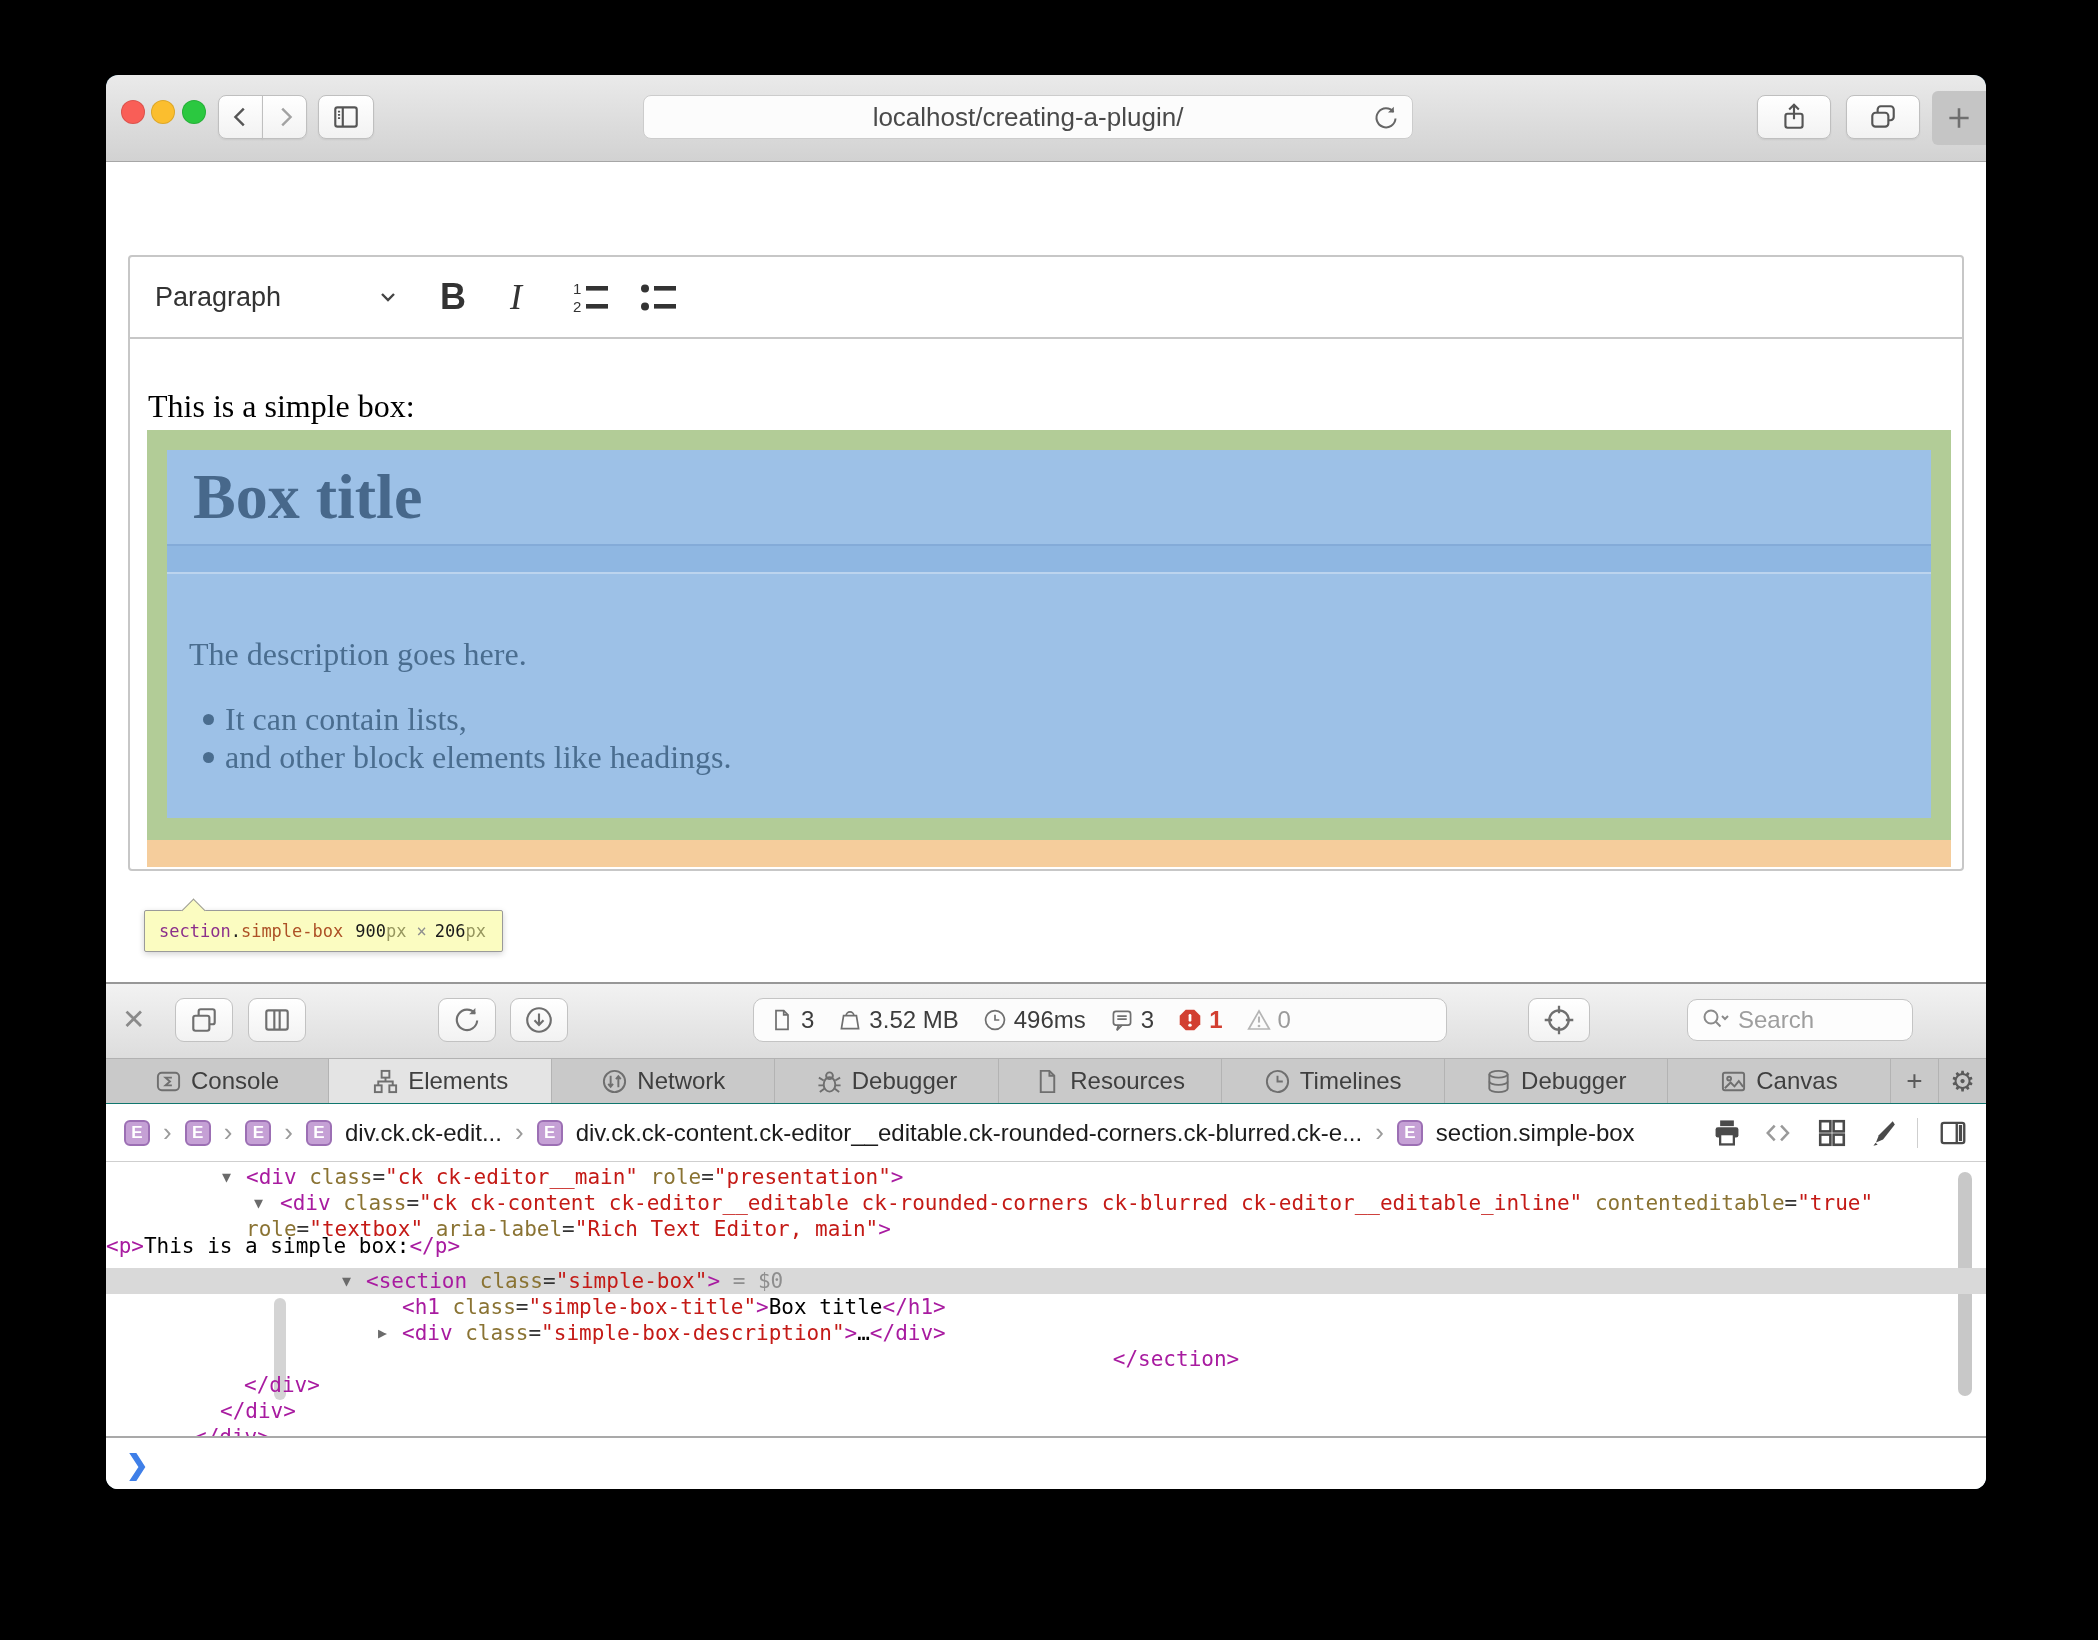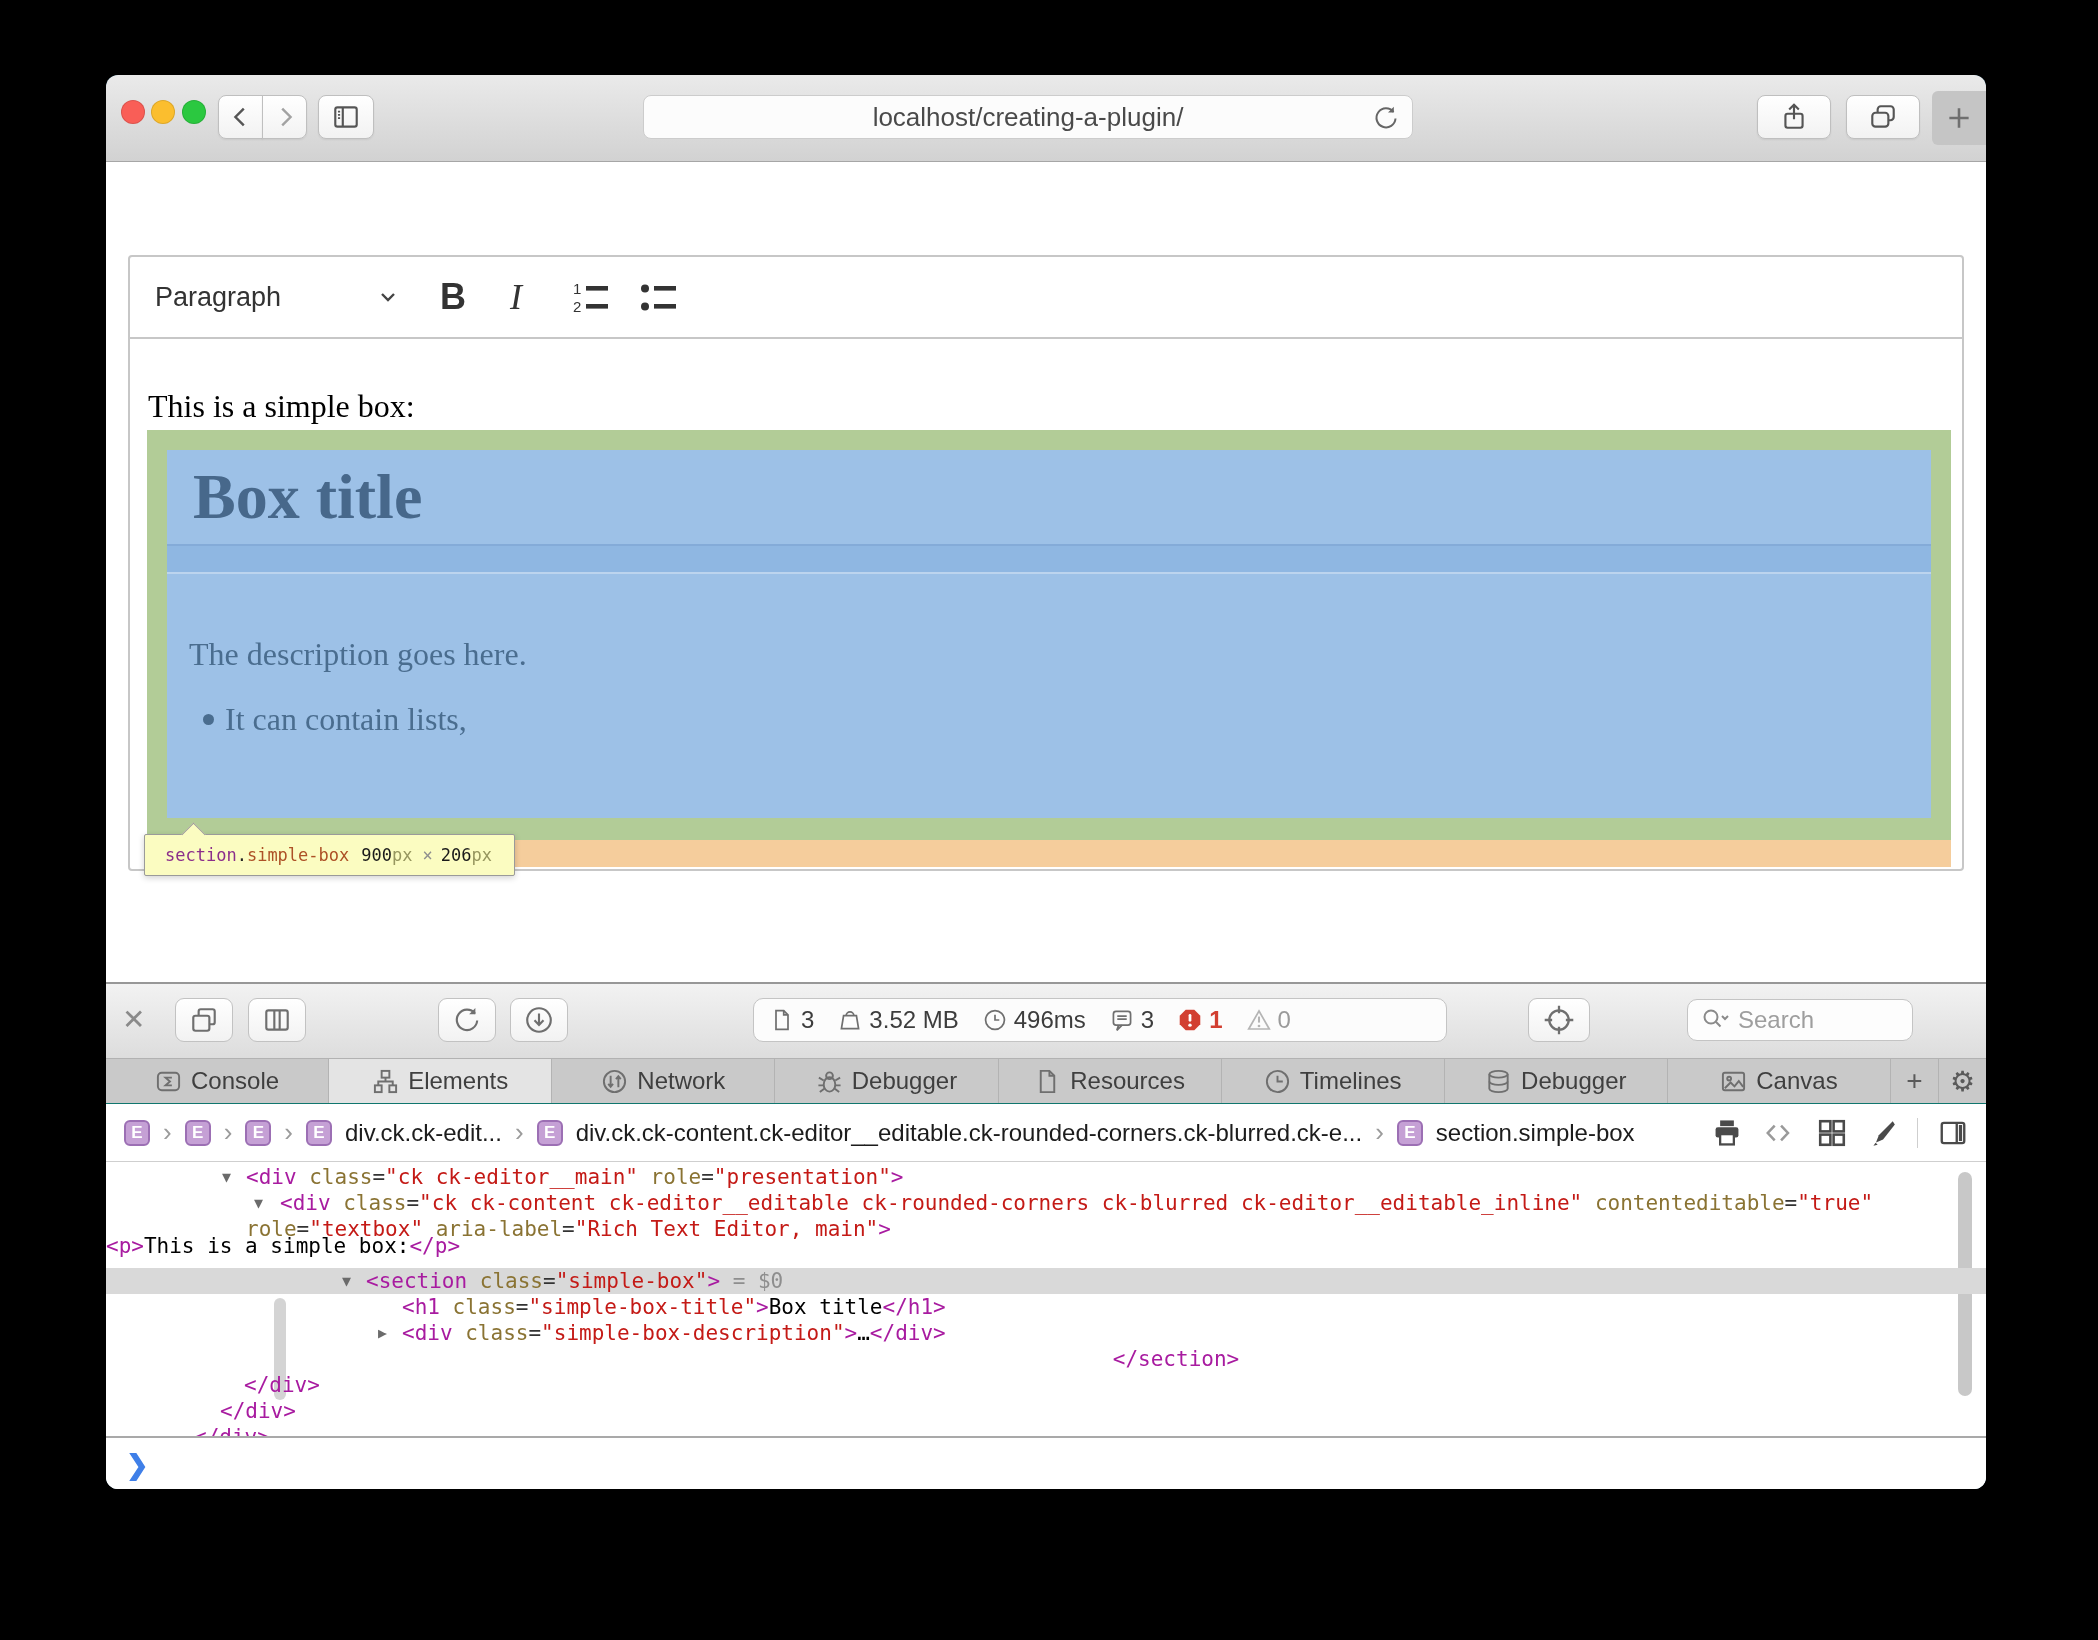--- a/index.html
+++ b/index.html
@@ -43,22 +43,22 @@
   .box-title{font-size:64px;font-weight:bold;color:var(--title_blue,#47688b);margin:0}
   .band{height:26px;background:var(--hl_band,#8fb7e2)}
   .desc-zone{border-top:2px solid #bcd4ee;padding:50px 0 0 10px;font-size:32px;color:var(--desc_blue,#4a6d8f);box-sizing:border-box}
   .desc-zone p{margin:12px;line-height:36px}
   .desc-zone ul{margin:28px 0 0 0;padding-left:48px;list-style:none}
   .desc-zone li{position:relative;line-height:38px}
   .desc-zone li::before{content:"";position:absolute;left:-22px;top:14px;width:11px;height:11px;border-radius:50%;
                         background:var(--desc_blue,#4a6d8f)}
   .hl-orange{position:absolute;left:17px;top:501px;width:1804px;height:27px;background:var(--hl_margin,#f5cd9c)}
   
-  .tooltip{position:absolute;left:38px;top:672px;height:40px;background:var(--tooltip_bg,#fbfcc1);
-           border:1px solid #9a9a9a;border-radius:2px;display:flex;align-items:center;padding:0 20px;
+  .tooltip{position:absolute;left:38px;top:748px;height:40px;background:var(--tooltip_bg,#fbfcc1);
+           border:1px solid #9a9a9a;border-radius:2px;display:flex;align-items:center;padding:0 14px;
            font-family:"DejaVu Sans Mono",monospace;font-size:17px;white-space:pre;box-shadow:0 2px 6px rgba(0,0,0,.18)}
   .tooltip::before{content:"";position:absolute;left:40px;top:-9px;width:16px;height:16px;background:var(--tooltip_bg,#fbfcc1);
                    border-left:1px solid #9a9a9a;border-top:1px solid #9a9a9a;transform:rotate(45deg)}
   .tt-tag{color:var(--tooltip_tag,#8b2e8b)}.tt-dot{color:#222}.tt-cls{color:var(--tooltip_cls,#ad5126)}
   .tt-num{color:#1a1a1a}.tt-unit{color:#97975f;padding-right:2px}.tt-x{color:#8f8f8f;padding:0 8px}
   
   .devtools{position:absolute;left:0;top:907px;width:1880px;height:507px;background:#fff}
   .dt-toolbar{position:relative;height:74px;background:linear-gradient(#f2f2f2,#dddddd);
               border-top:2px solid #979797;border-bottom:1px solid #b2b2b2;box-sizing:content-box}
   .dt-btn{position:absolute;top:14px;height:44px;background:linear-gradient(#ffffff,#f2f2f2);border:1px solid #c2c2c2;
@@ -197,20 +197,21 @@
         <div class="hl-green">
           <div class="hl-blue">
             <div class="title-zone">
               <h1 class="box-title">Box title</h1>
             </div>
             <div class="band"></div>
             <div class="desc-zone">
               <p>The description goes here.</p>
               <ul id="desc-bullets">
                   <li>It can contain lists,</li>
+                  <li>and other block elements like headings.</li>
                 </ul>
             </div>
           </div>
         </div>
         <div class="hl-orange"></div>
       </div>
     </div>
 
     <div class="tooltip">
       <span class="tt-tag">section</span><span class="tt-dot">.</span><span class="tt-cls">simple-box</span><span style="width:12px"></span><span class="tt-num">900</span><span class="tt-unit">px</span><span class="tt-x">×</span><span class="tt-num">206</span><span class="tt-unit">px</span>

